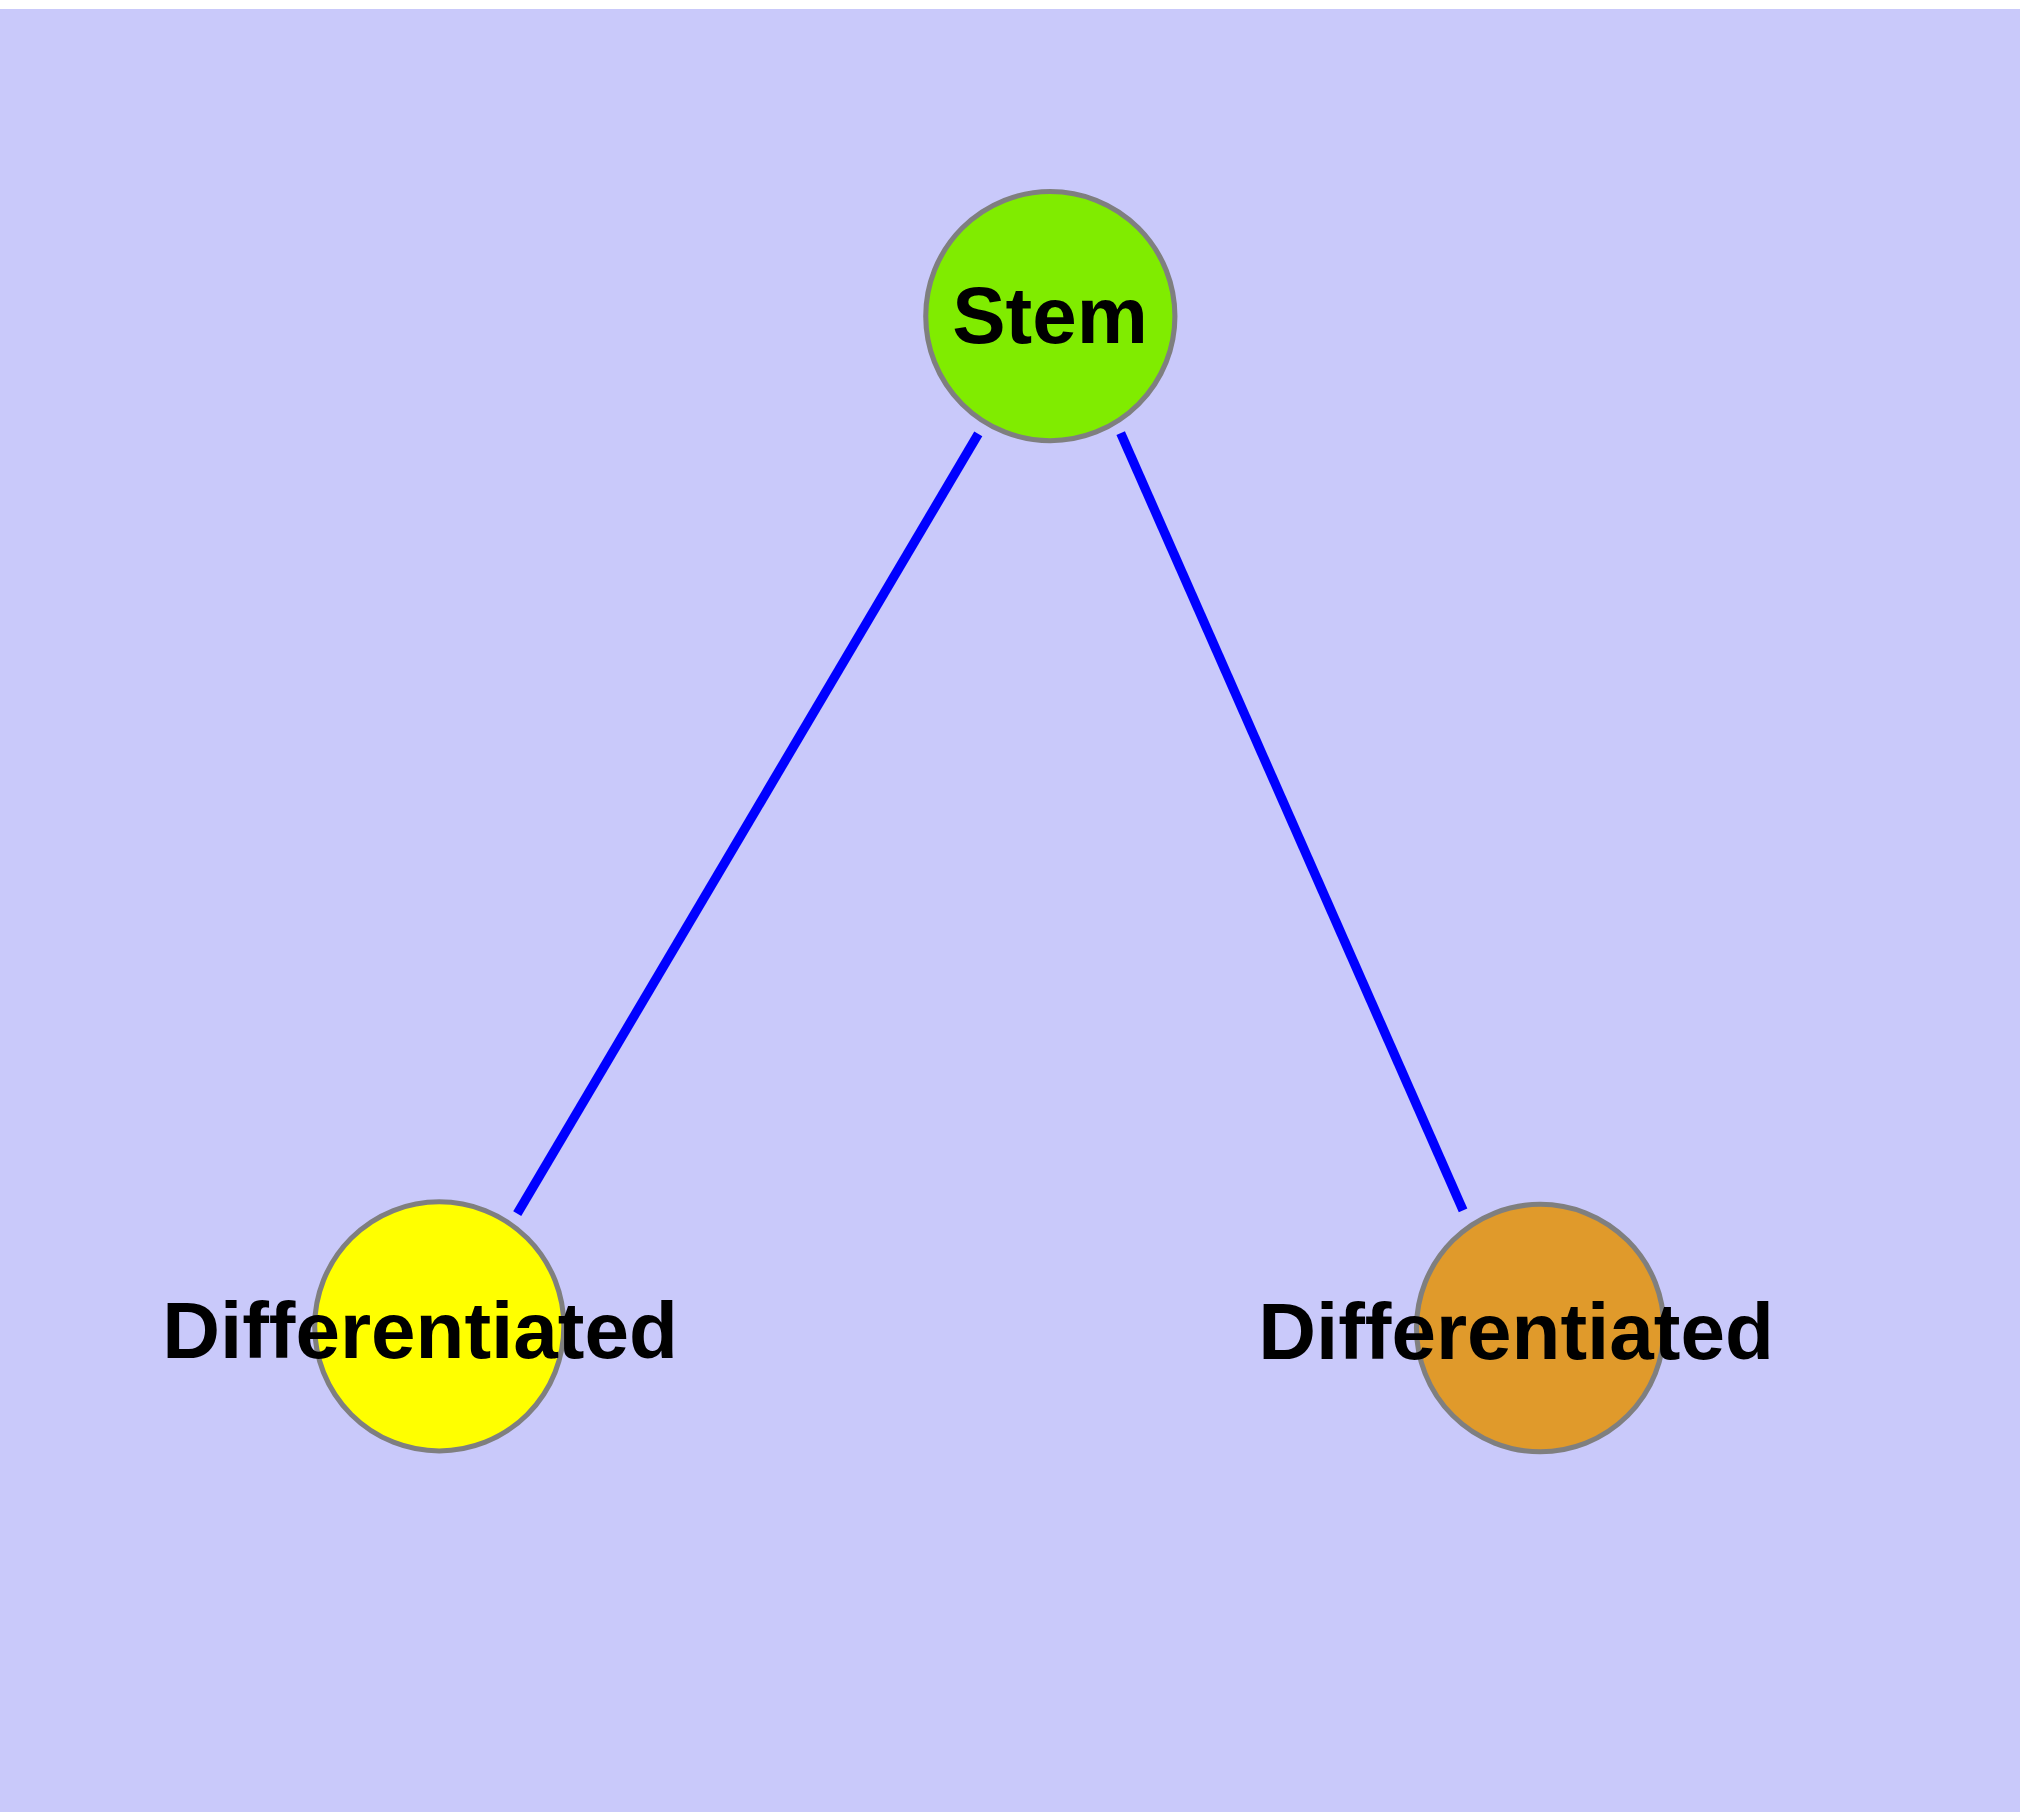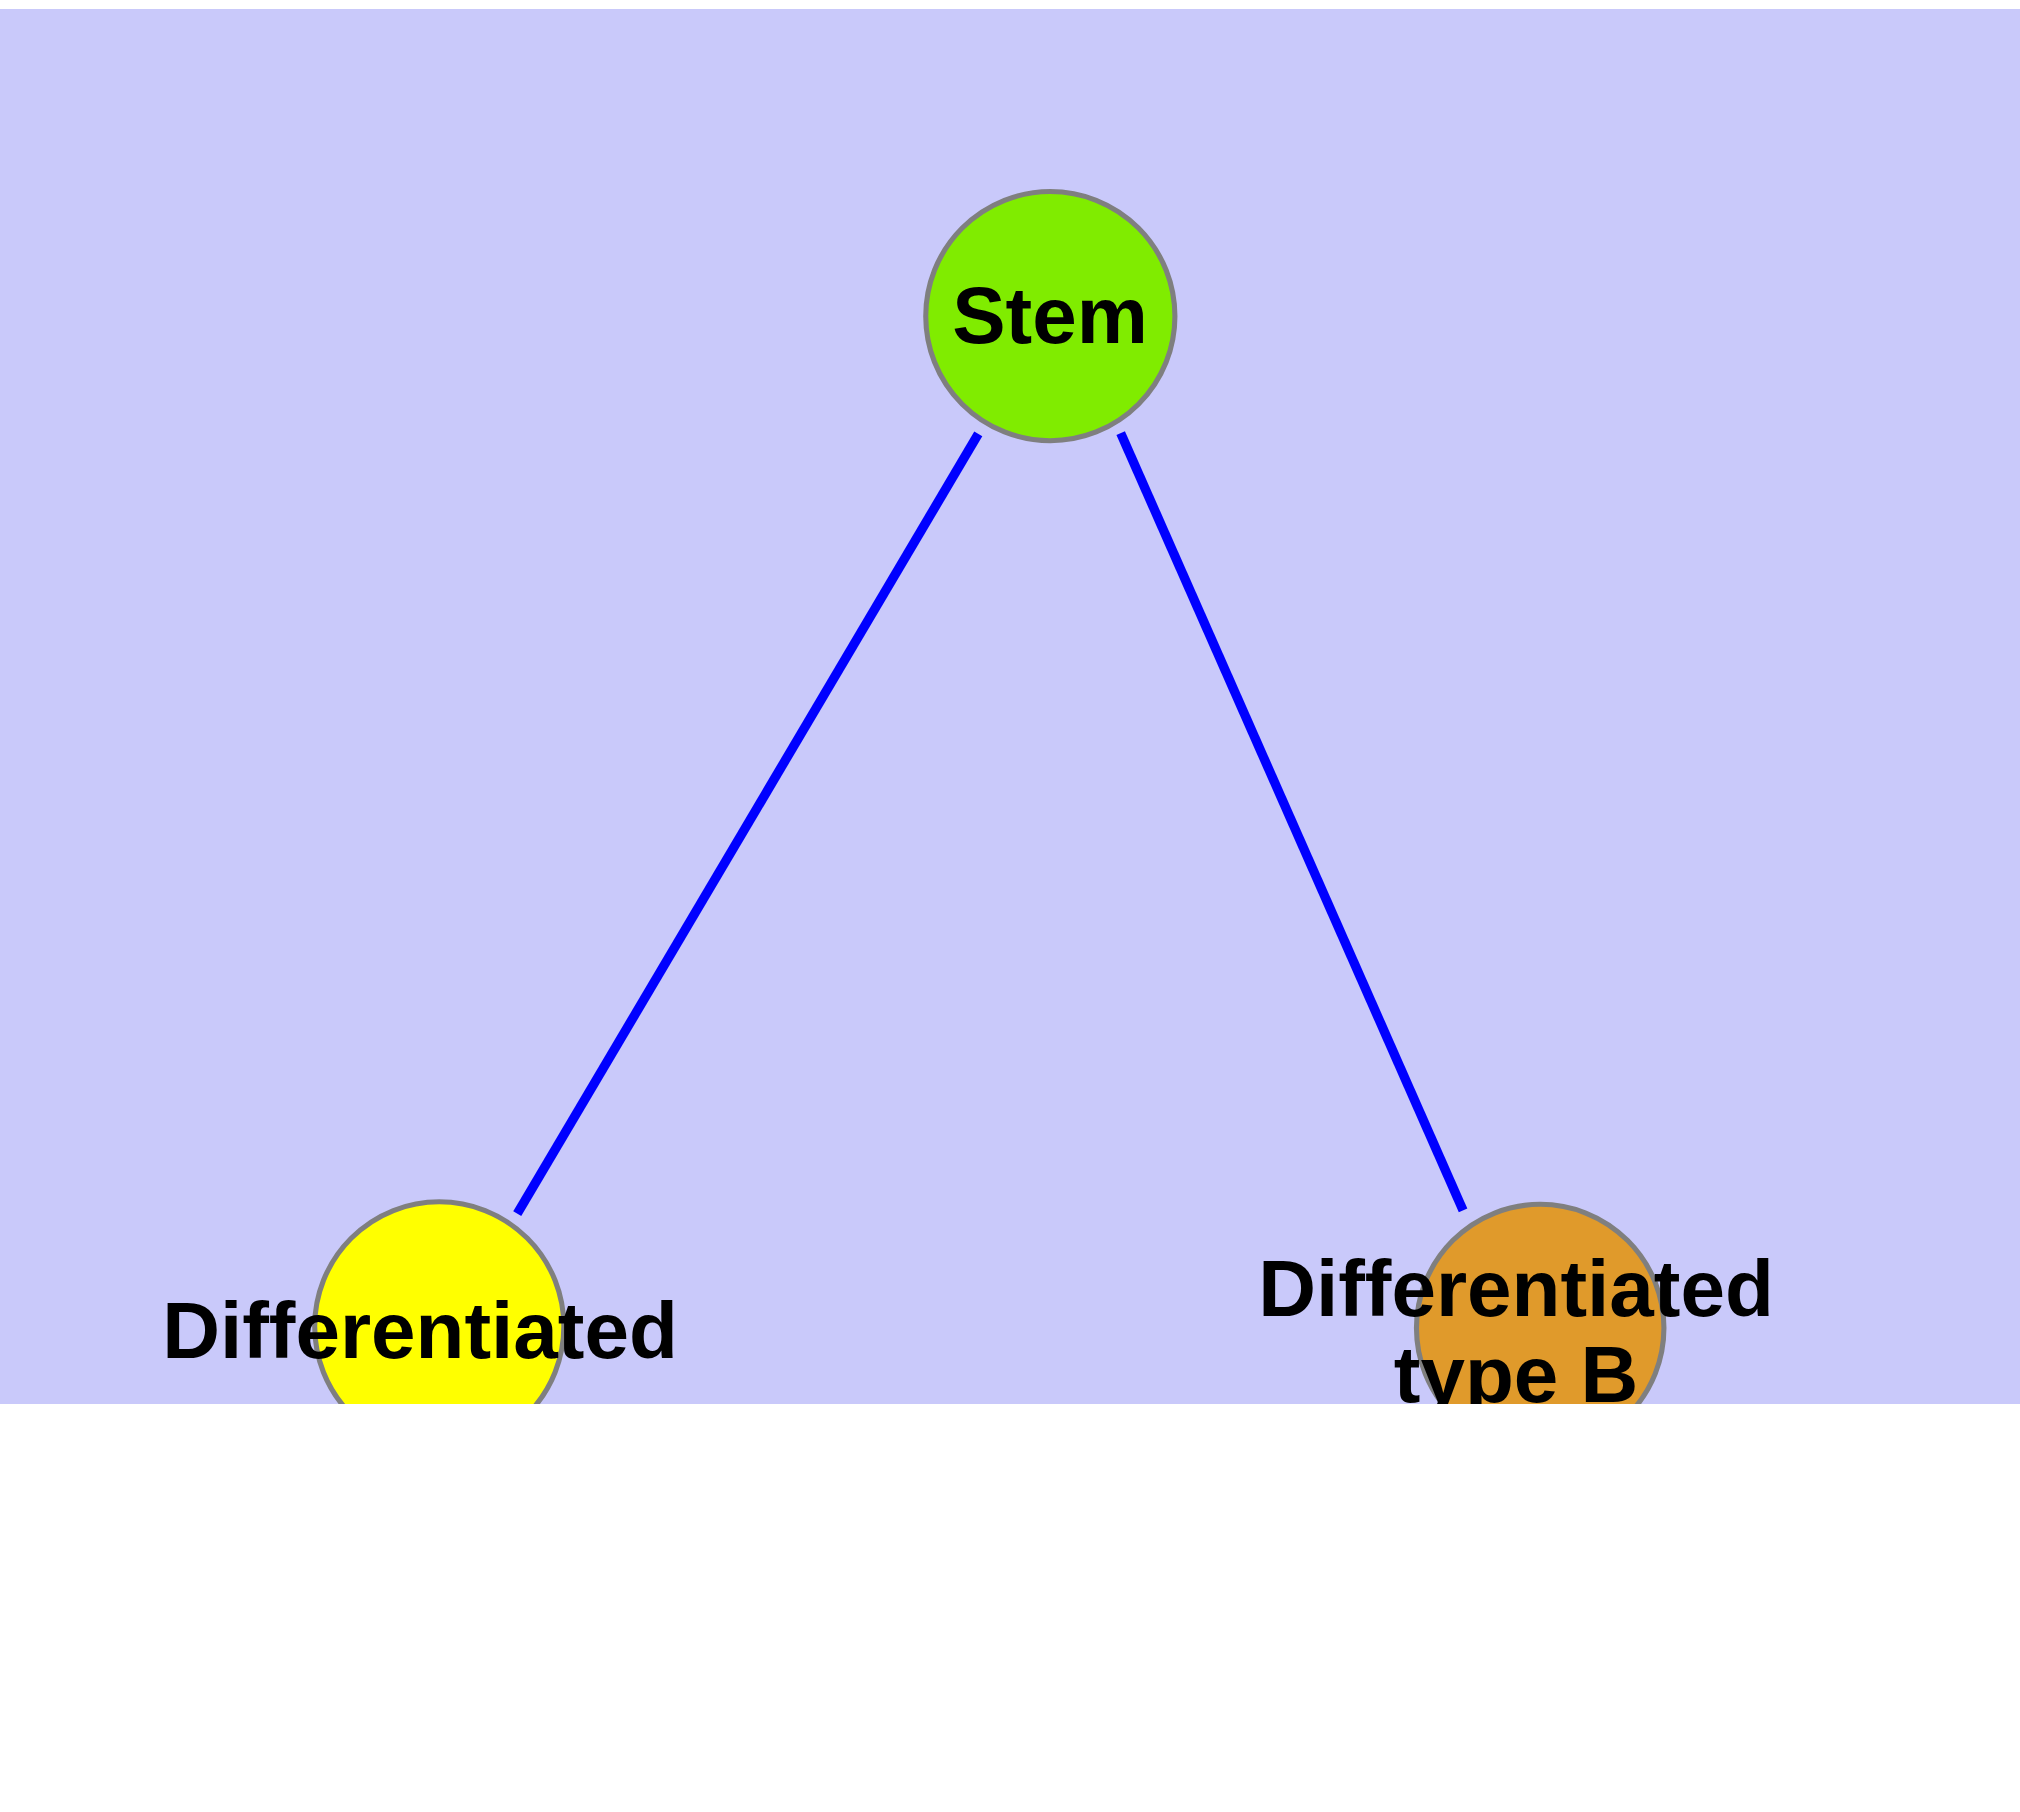--- a/index.html
+++ b/index.html
@@ -4,21 +4,21 @@
 <title>Cell differentiation graph</title>
 <style>
   html, body {
     margin: 0;
     padding: 0;
     background: #ffffff;
   }
   #canvas {
     position: relative;
     width: 2021px;
-    height: 1404px;
+    height: 1812px;
     overflow: hidden;
     background: #ffffff;
     font-family: "Liberation Sans", sans-serif;
   }
   #plot-background {
     position: absolute;
     left: 0;
     top: 8.5px;
     width: 2021px;
     height: 1804px;
@@ -63,16 +63,16 @@
       <circle cx="518" cy="1565" r="147" fill="#ffff00" stroke="#7f7f7f" stroke-width="6"></circle>
       <circle cx="1817" cy="1567" r="146" fill="#e09a2b" stroke="#7f7f7f" stroke-width="6"></circle>
       <circle cx="1239" cy="373" r="147" fill="#80ec00" stroke="#7f7f7f" stroke-width="6"></circle>
     </g>
   </svg>
 
   <div class="node-label" id="label-stem" style="left: 1050px; top: 316px; color: rgb(0, 0, 0);">Stem</div>
 
   <div class="node-label" id="label-diff-a" style="left: 420px; top: 1331px; color: rgb(0, 0, 0);"><span>Differentiated</span><br></div>
 
-  <div class="node-label" id="label-diff-b" style="left: 1516px; top: 1332px; color: rgb(0, 0, 0);"><span>Differentiated</span><br><span>type B</span></div>
+  <div class="node-label" id="label-diff-b" style="left: 1516px; top: 1332px; color: rgb(0, 0, 0);"><span>Differentiated</span><br></div>
 
 </div>
 
 
 </body></html>

